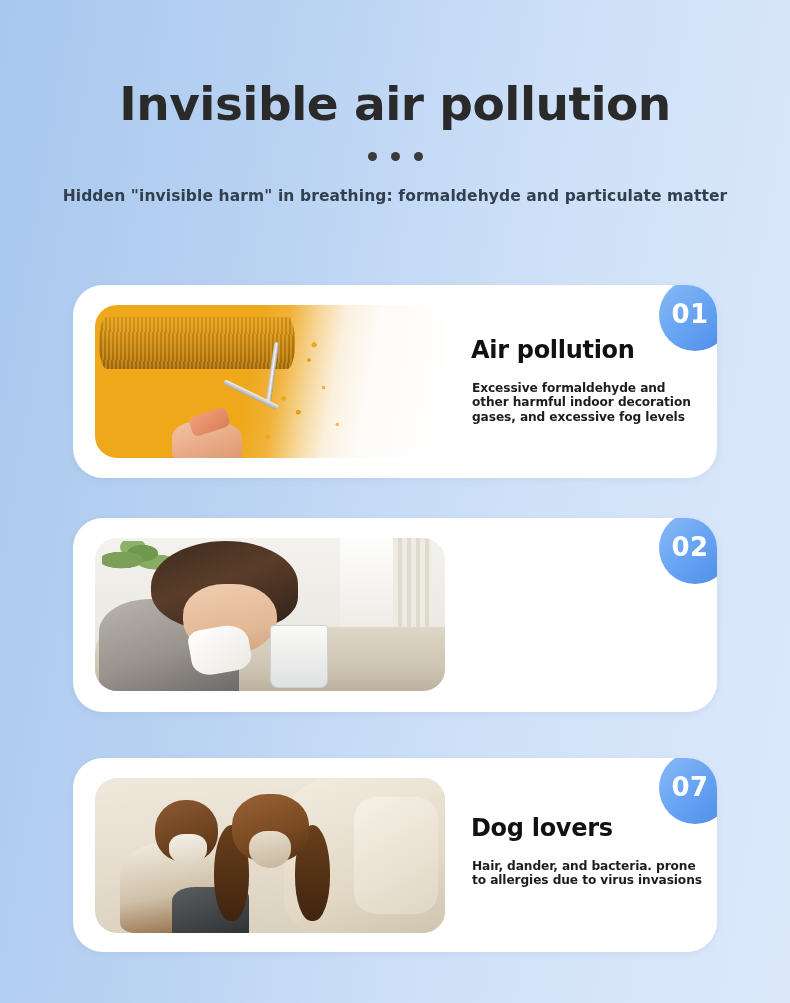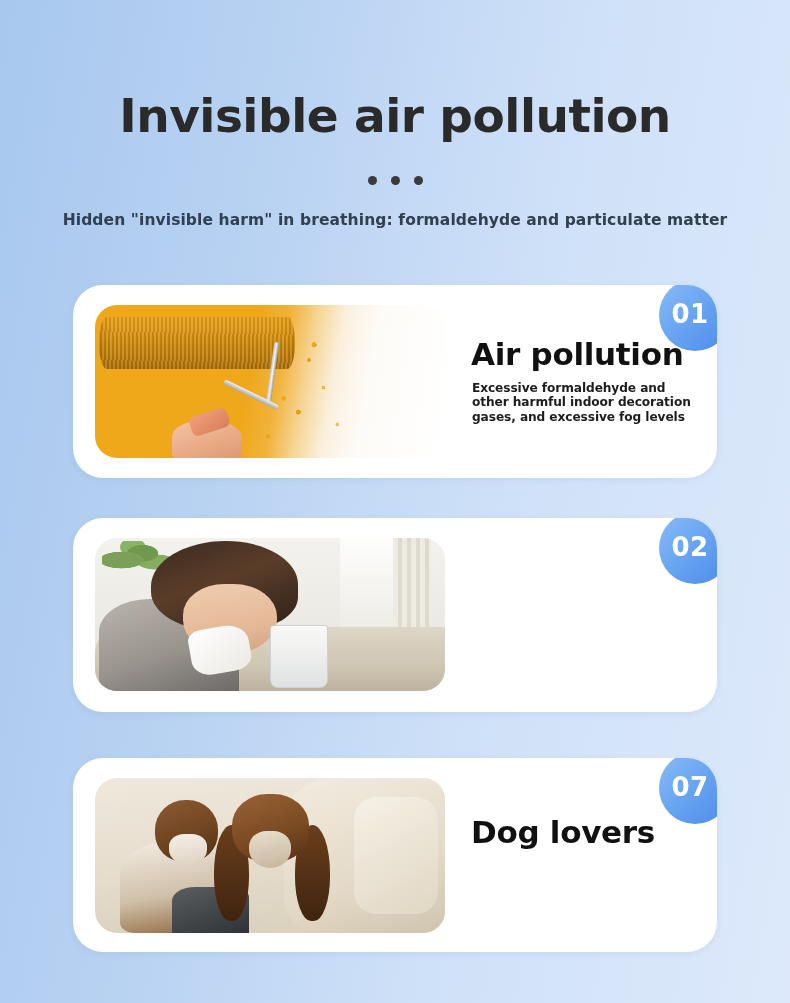--- a/index.html
+++ b/index.html
@@ -22,21 +22,21 @@
 
   
   .header {
     position: absolute;
     top: 0;
     left: 0;
     width: 790px;
     text-align: center;
   }
   .page-title {
-    margin: 12px;
+    margin: 0;
     padding-top: 78px;
     font-size: 47px;
     font-weight: bold;
     letter-spacing: -0.5px;
     color: #2a2a2a;
     line-height: 1.1;
   }
   .dots {
     margin: 0 auto;
     padding-top: 22px;
@@ -88,21 +88,21 @@
   .card-body {
     position: absolute;
     left: 398px;
     top: 0;
     width: 246px;
     height: 100%;
   }
   .card-title {
     position: absolute;
     left: 0;
-    font-size: 31px;
+    font-size: 24px;
     font-weight: bold;
     color: #111111;
     letter-spacing: -0.3px;
     white-space: nowrap;
   }
   .card-1 .card-title { top: 51px; }
   .card-2 .card-title { top: 62px; }
   .card-3 .card-title { top: 56px; }
 
   .card-desc {
@@ -379,17 +379,18 @@
         <div class="p3-dogA-head"></div>
         <div class="p3-dogA-snout"></div>
         <div class="p3-dogB-earL"></div>
         <div class="p3-dogB-earR"></div>
         <div class="p3-dogB-head"></div>
         <div class="p3-dogB-snout"></div>
       </div>
     </div>
     <div class="card-body">
       <div class="card-title">Dog lovers</div>
+      <div class="card-desc">Hair, dander, and bacteria. prone to allergies due to virus invasions</div>
     </div>
     <div class="badge">07</div>
   </div>
 
 </div>
 
 </body></html>

